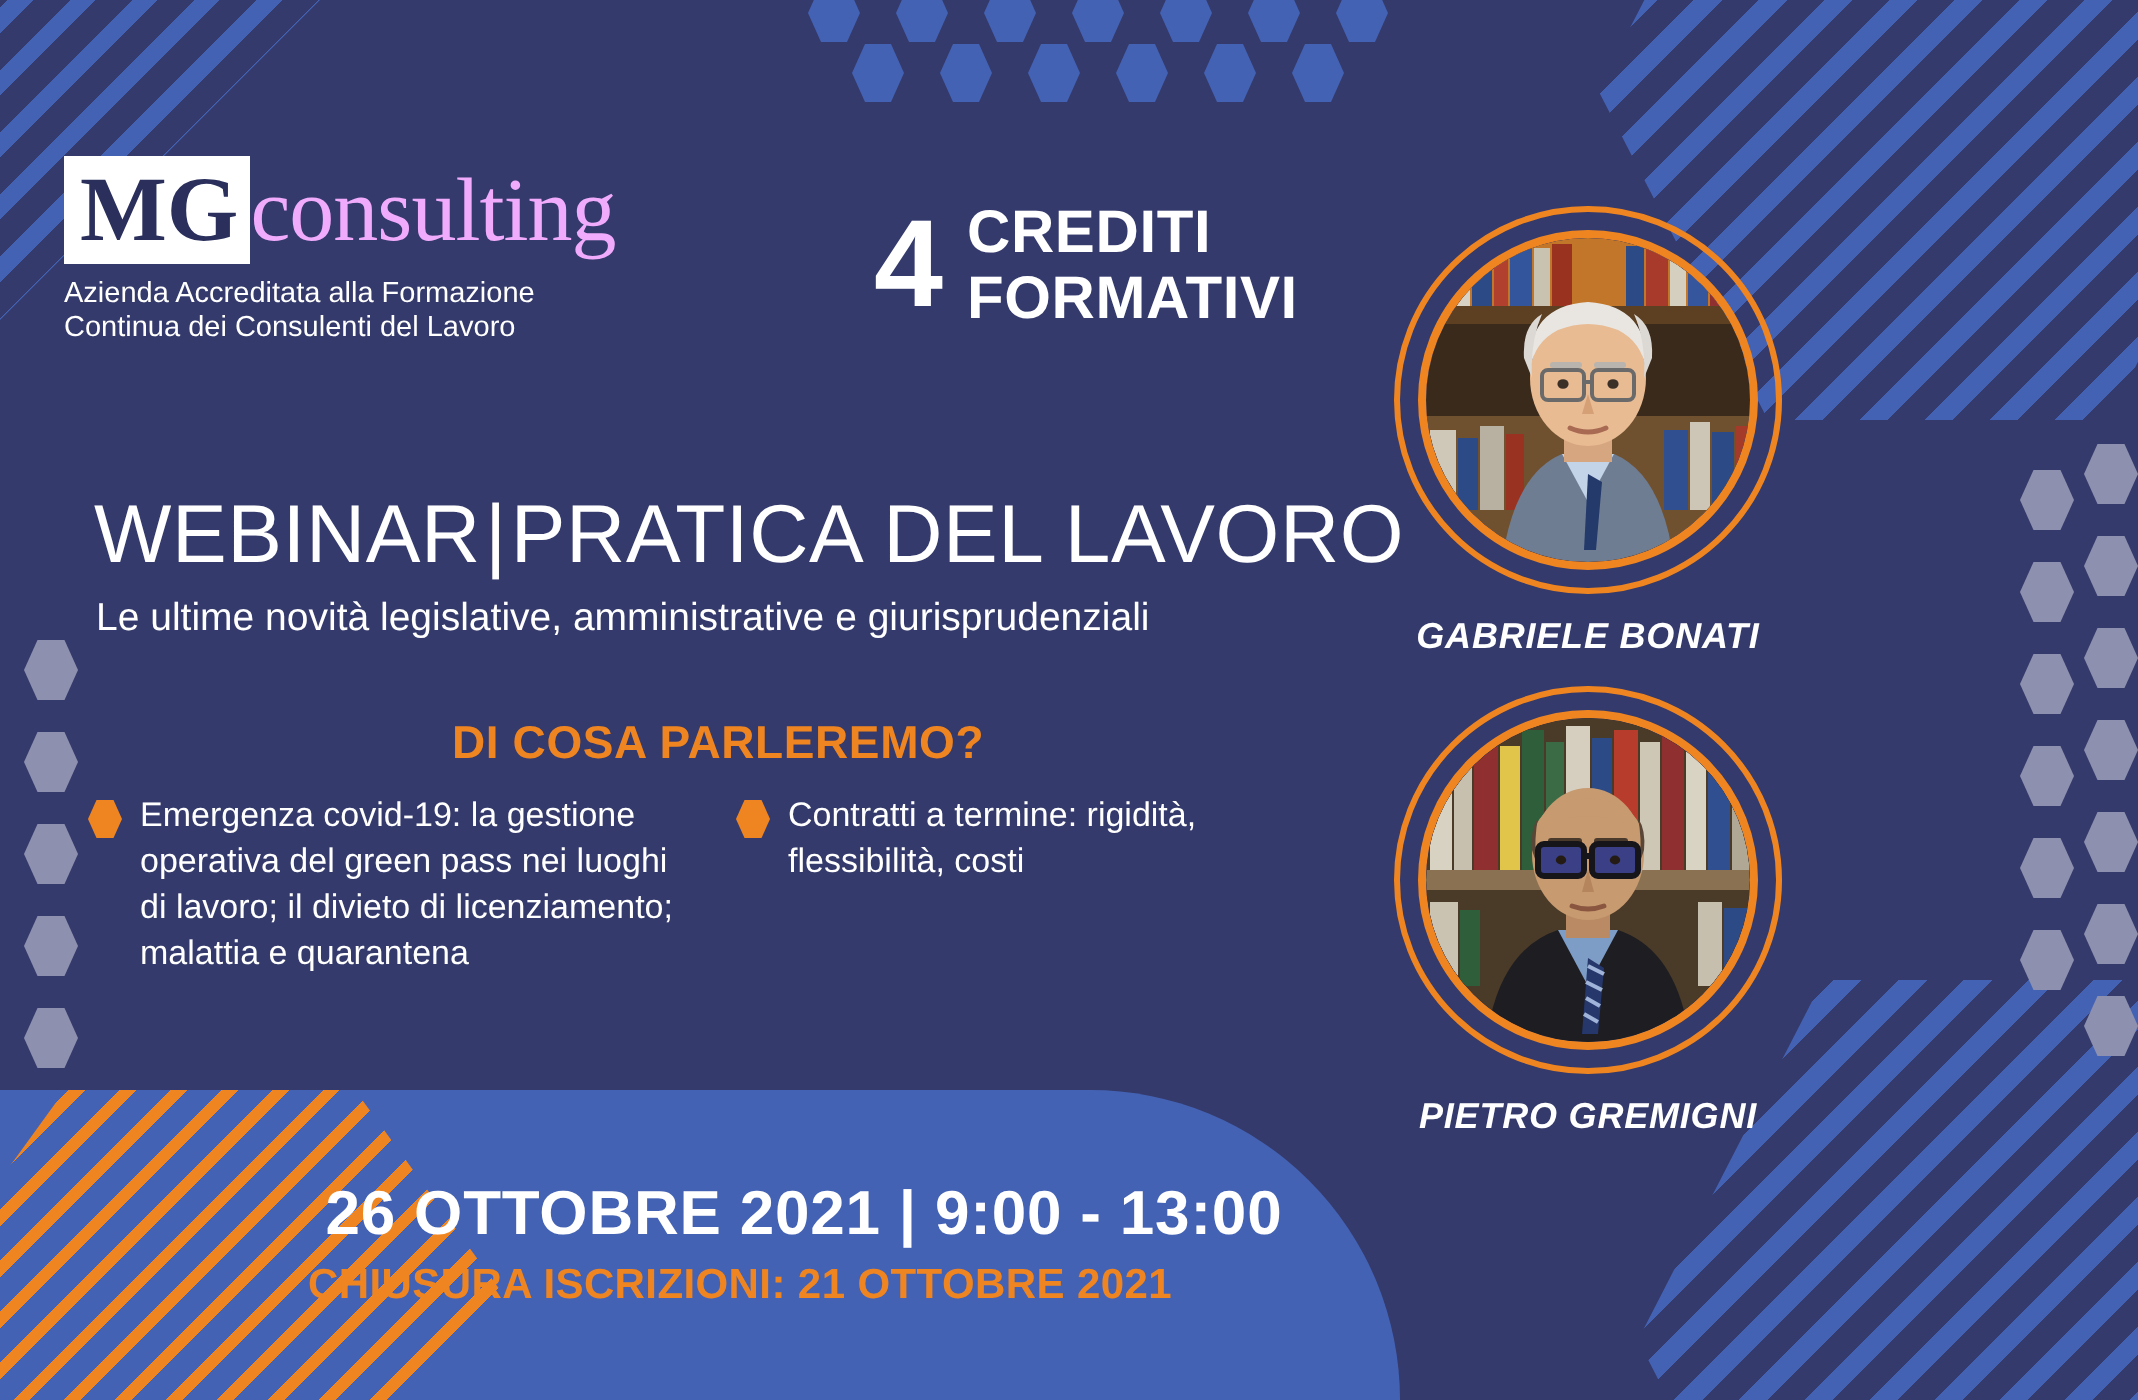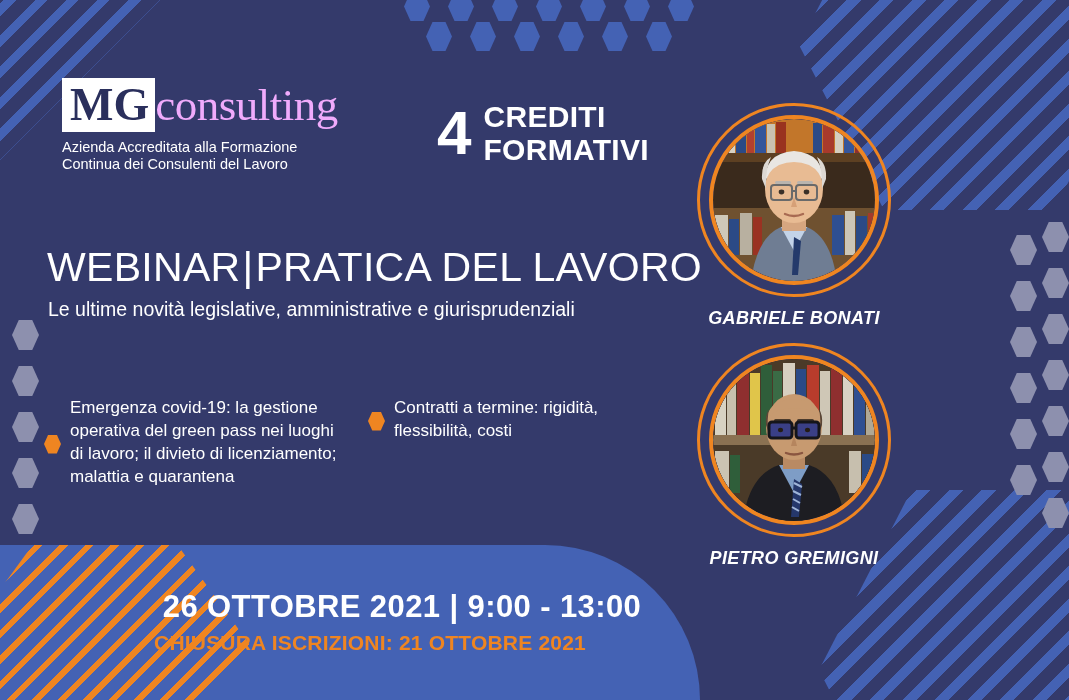--- a/index.html
+++ b/index.html
@@ -109,21 +109,21 @@
     left: 0; right: 0; top: 86px;
     text-align: center;
     color: #ef8521;
     font-size: 21px;
     font-weight: bold;
     letter-spacing: 0.2px;
     padding-left: 40px;
   }
 
   
-  .logo-block { position: absolute; left: 62px; top: 78px; }
+  .logo-block { position: absolute; left: 32px; top: 78px; }
   .logo-line { display: flex; align-items: baseline; }
   .logo-mg {
     background: #ffffff;
     color: #2a2f5c;
     font-family: "Liberation Serif", serif;
     font-weight: bold;
     font-size: 46px;
     line-height: 50px;
     padding: 2px 6px 2px 8px;
   }
@@ -194,21 +194,21 @@
   .bullets {
     position: absolute;
     left: 44px; top: 396px;
     width: 620px;
     display: flex;
     gap: 28px;
   }
   .bullet-col { width: 296px; }
   .bullet-item {
     display: flex;
-    align-items: center;
+    align-items: flex-start;
     margin-bottom: 3px;
   }
   .bullet-dot {
     flex: 0 0 auto;
     width: 17px; height: 19px;
     background: #ef8521;
     clip-path: polygon(25% 0%, 75% 0%, 100% 50%, 75% 100%, 25% 100%, 0% 50%);
     margin-top: 4px;
     margin-right: 9px;
   }
@@ -319,20 +319,21 @@
     <span class="credits-num">4</span>
     <span class="credits-text">CREDITI
 FORMATIVI</span>
   </div>
 
   <div class="title">
     <span>WEBINAR</span><span class="sep">|</span><span>PRATICA DEL LAVORO</span>
   </div>
   <div class="subtitle">Le ultime novità legislative, amministrative e giurisprudenziali</div>
 
+  <div class="agenda-heading">DI COSA PARLEREMO?</div>
 
   <div class="bullets">
     <div class="bullet-col">
       <div class="bullet-item">
         <span class="bullet-dot"></span>
         <span class="bullet-text">Emergenza covid-19: la gestione operativa del green pass nei luoghi di lavoro; il divieto di licenziamento; malattia e quarantena</span>
       </div>
     </div>
     <div class="bullet-col">
       <div class="bullet-item">

